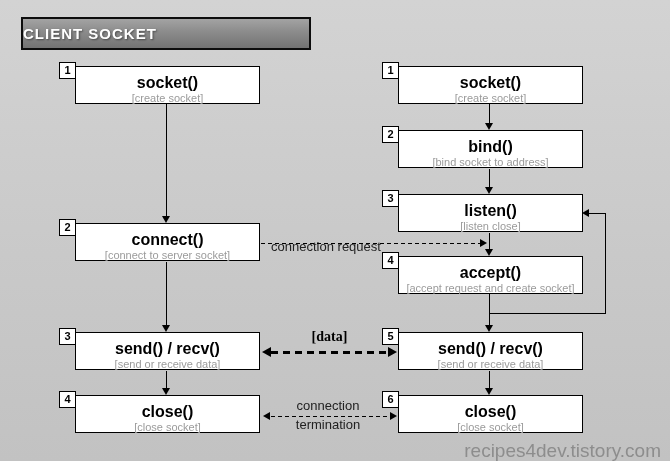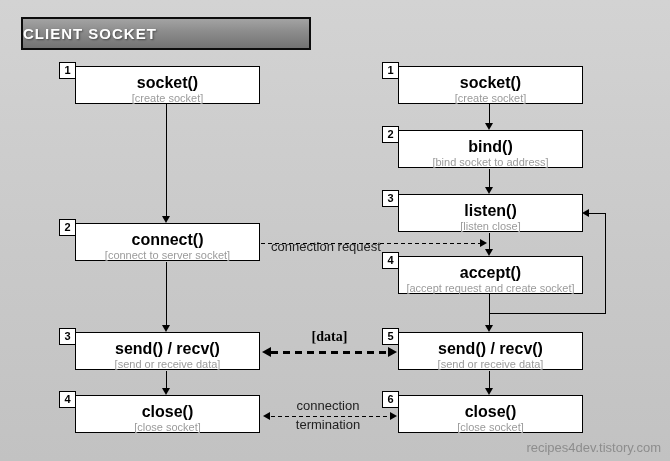--- a/index.html
+++ b/index.html
@@ -33,21 +33,21 @@
   .dashline-thick{position:absolute;height:3px;
     background:repeating-linear-gradient(90deg,#000 0 7px,transparent 7px 12px);}
   .ah{position:absolute;width:0;height:0;}
   .ah.down{border-left:4px solid transparent;border-right:4px solid transparent;border-top:7px solid #000;}
   .ah.left{border-top:4px solid transparent;border-bottom:4px solid transparent;border-right:7px solid #000;}
   .ah.right{border-top:4px solid transparent;border-bottom:4px solid transparent;border-left:7px solid #000;}
   .ah.left-big{border-top:5px solid transparent;border-bottom:5px solid transparent;border-right:9px solid #000;}
   .ah.right-big{border-top:5px solid transparent;border-bottom:5px solid transparent;border-left:9px solid #000;}
   .lbl{position:absolute;font-size:13px;color:#222;text-align:center;line-height:14px;}
   .lbl.bold{font-weight:bold;font-size:14px;color:#000;font-family:Liberation Serif, serif;}
-  .watermark{position:absolute;right:9px;top:440px;font-size:13px;color:#8d8d8d;}
+  .watermark{position:absolute;right:9px;top:440px;font-size:19px;color:#8d8d8d;}
 </style>
 </head>
 <body>
 
 <div class="canvas">
 
   <div class="hdr" style="left:21px;top:17px;width:286px;">CLIENT SOCKET</div>
 
   <div class="box" style="left:75px;top:66px;">
     <span class="tag">1</span>

